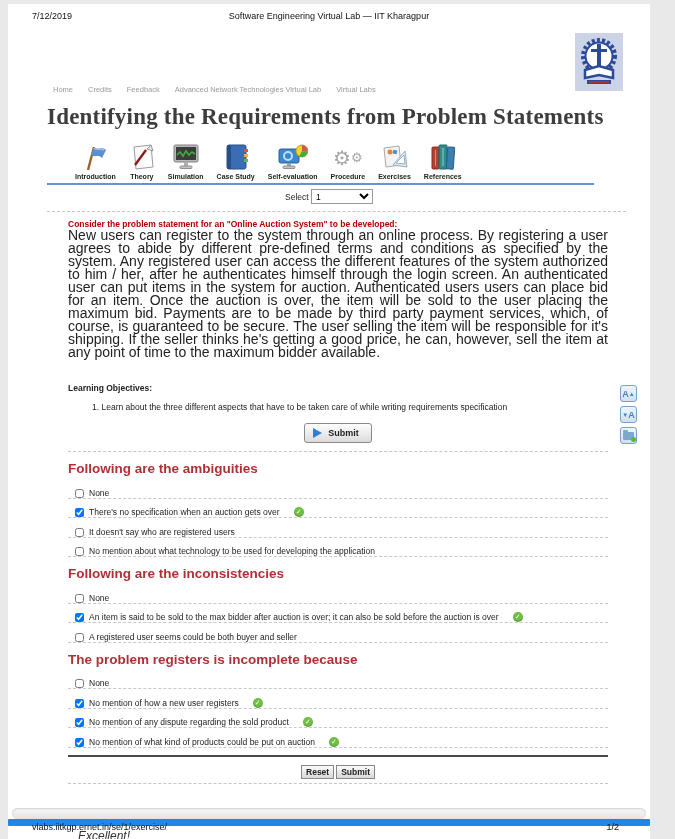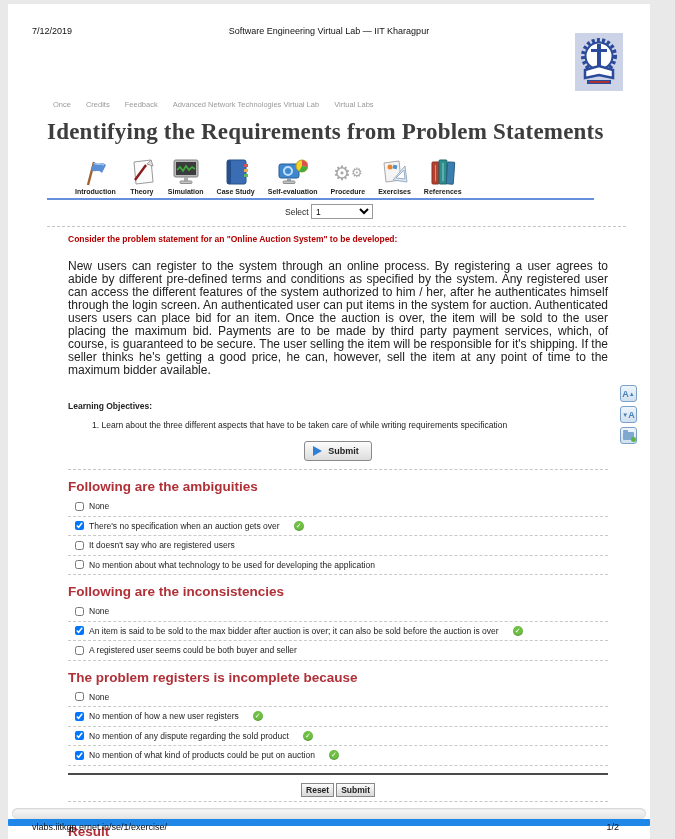--- a/index.html
+++ b/index.html
@@ -1,21 +1,21 @@
 <!DOCTYPE html>
 <html><head>
 <meta charset="utf-8">
 <style>
   * { margin:0; padding:0; box-sizing:border-box; }
   html,body { width:675px; height:839px; }
   body { background:#e9e9e9; font-family:"Liberation Sans", sans-serif; color:#1d1d1d; position:relative; overflow:hidden; }
   .page { position:absolute; left:8px; top:4px; width:642px; height:835px; background:#ffffff; padding:0 24px; }
 
   
-  .print-header { display:flex; padding-top:22px; font-size:9px; color:#111; position:relative; }
+  .print-header { display:flex; padding-top:7px; font-size:9px; color:#111; position:relative; }
   .print-date { width:160px; }
   .print-title { position:absolute; left:0; right:0; text-align:center; }
   .print-footer { position:absolute; left:24px; right:31px; bottom:7px; display:flex; justify-content:space-between; font-size:9px; color:#111; }
 
   
   .logo { position:absolute; right:27px; top:29px; width:48px; height:58px; background:#ccd3e6; display:flex; align-items:center; justify-content:center; }
 
   
   .nav { margin:64px 0 0 21px; display:flex; gap:15px; font-size:7.5px; color:#9a9a9a; }
   .nav span { cursor:pointer; }
@@ -32,21 +32,21 @@
 
   
   .select-row { margin-top:4px; text-align:center; font-size:8.5px; }
   .select-row select { font-size:8.5px; width:62px; height:15px; border:1px solid #999; background:#fff; }
 
   .dashed { border-top:1px dashed #c6c6c6; }
   .exercise { margin-left:36px; margin-right:18px; }
   .d1 { margin:7px 0 0 15px; }
 
   .problem-heading { margin-top:7px; font-size:8.5px; font-weight:bold; color:#b20000; }
-  .problem-body { margin-top:16px; font-size:12px; line-height:13px; text-align:justify; color:#222; }
+  .problem-body { margin-top:0; font-size:14px; line-height:13px; text-align:justify; color:#222; }
 
   .lo-heading, .lim-heading { margin-top:24px; font-size:8.5px; font-weight:bold; color:#222; }
   .lo-list { margin:9px 0 0 24px; font-size:8.5px; color:#222; }
   .lim-heading { margin-top:19px; }
 
   
   .submit-row { margin-top:11px; text-align:center; }
   .btn-big { display:inline-flex; align-items:center; gap:6px; font-size:9px; font-weight:bold; color:#222;
              background:linear-gradient(#fdfdfd,#dcdcdc); border:1px solid #8a8a8a; border-radius:3px; padding:4px 12px 4px 8px; cursor:pointer; }
   .arrow-ic { width:0; height:0; border-top:5px solid transparent; border-bottom:5px solid transparent; border-left:9px solid #2e7fd6; display:inline-block; }
@@ -56,21 +56,21 @@
   .widget { width:17px; height:17px; border:1px solid #7aa0c8; border-radius:3px; background:linear-gradient(#eef5fc,#cfe0ef);
             display:flex; align-items:center; justify-content:center; font-size:9px; font-weight:bold; color:#4a7fb5; cursor:pointer; position:relative; }
   .widget small { font-size:6px; line-height:6px; }
   .folder { width:11px; height:8px; background:#7fa8cf; border-radius:1px; position:relative; }
   .folder:before { content:""; position:absolute; top:-2px; left:0; width:5px; height:2px; background:#7fa8cf; border-radius:1px 1px 0 0; }
   .folder:after { content:""; position:absolute; right:-2px; bottom:-2px; width:5px; height:5px; border-radius:50%; background:#58b544; }
 
   
   .sec-heading { margin-top:9px; font-size:13.5px; font-weight:700; color:#b03038; }
   .rows { margin-top:3px; }
-  .row { display:flex; align-items:center; height:19.5px; border-bottom:1px dashed #c9c9c9; padding-left:7px; }
+  .row { display:flex; align-items:flex-end; height:19.5px; border-bottom:1px dashed #c9c9c9; padding-left:7px; }
   .row input { width:9px; height:9px; margin-right:5px; cursor:pointer; }
   .opt-label { font-size:8.5px; color:#222; }
   .tick { display:none; width:10px; height:10px; border-radius:50%; background:#6fbf44; color:#fff; font-size:7px;
           align-items:center; justify-content:center; margin-left:14px; box-shadow:inset 0 -1px 1px rgba(0,0,0,.2); }
   .tick[data-on] { display:inline-flex; }
 
   .solid-line { margin-top:7px; border-top:2px solid #4a4a4a; }
   .form-actions { margin-top:4px; text-align:center; }
   .btn-sm { font-size:8.5px; font-weight:bold; color:#222; background:linear-gradient(#fbfbfb,#d8d8d8); border:1px solid #888; border-radius:0; padding:1px 4px; margin:0 1px; cursor:pointer; }
 
@@ -98,21 +98,21 @@
       <circle cx="22" cy="20" r="13.5" fill="#fff" stroke="#2b4a9b" stroke-width="2"></circle>
       <rect x="20" y="8" width="4" height="22" fill="#2b4a9b"></rect>
       <rect x="14" y="13" width="16" height="3" fill="#2b4a9b"></rect>
       <path d="M8 34 L22 30 L36 34 L36 42 L22 39 L8 42 Z" fill="#fff" stroke="#2b4a9b" stroke-width="2.5"></path>
       <rect x="10" y="44" width="24" height="4" fill="#2b4a9b"></rect>
       <rect x="12" y="45" width="20" height="2" fill="#a33"></rect>
     </svg>
   </div>
 
   <div class="nav">
-    <span>Once</span>
+    <span>Home</span>
     <span>Credits</span>
     <span>Feedback</span>
     <span>Advanced Network Technologies Virtual Lab</span>
     <span>Virtual Labs</span>
   </div>
 
   <h1 class="main-title">Identifying the Requirements from Problem Statements</h1>
 
   <div class="menu">
     <div class="menu-item">

